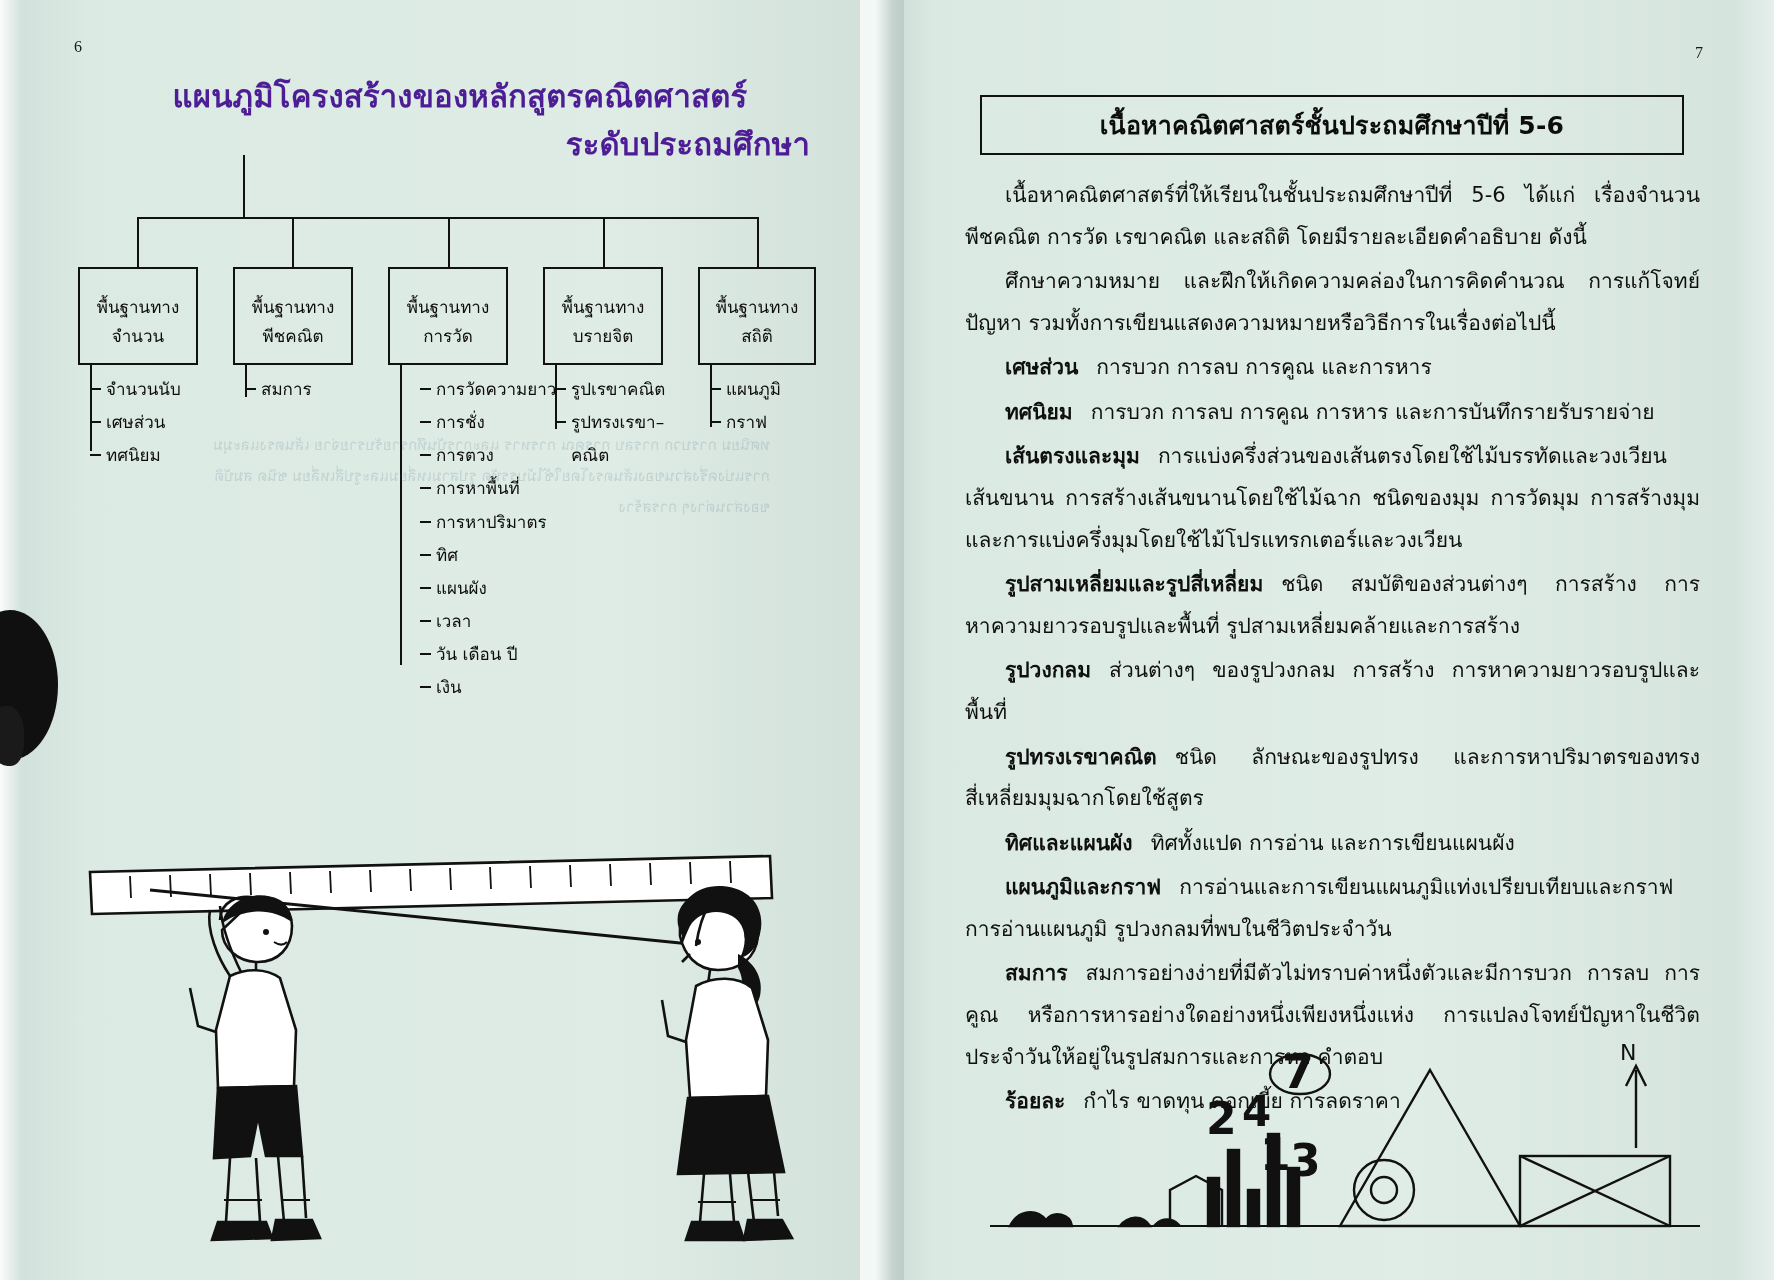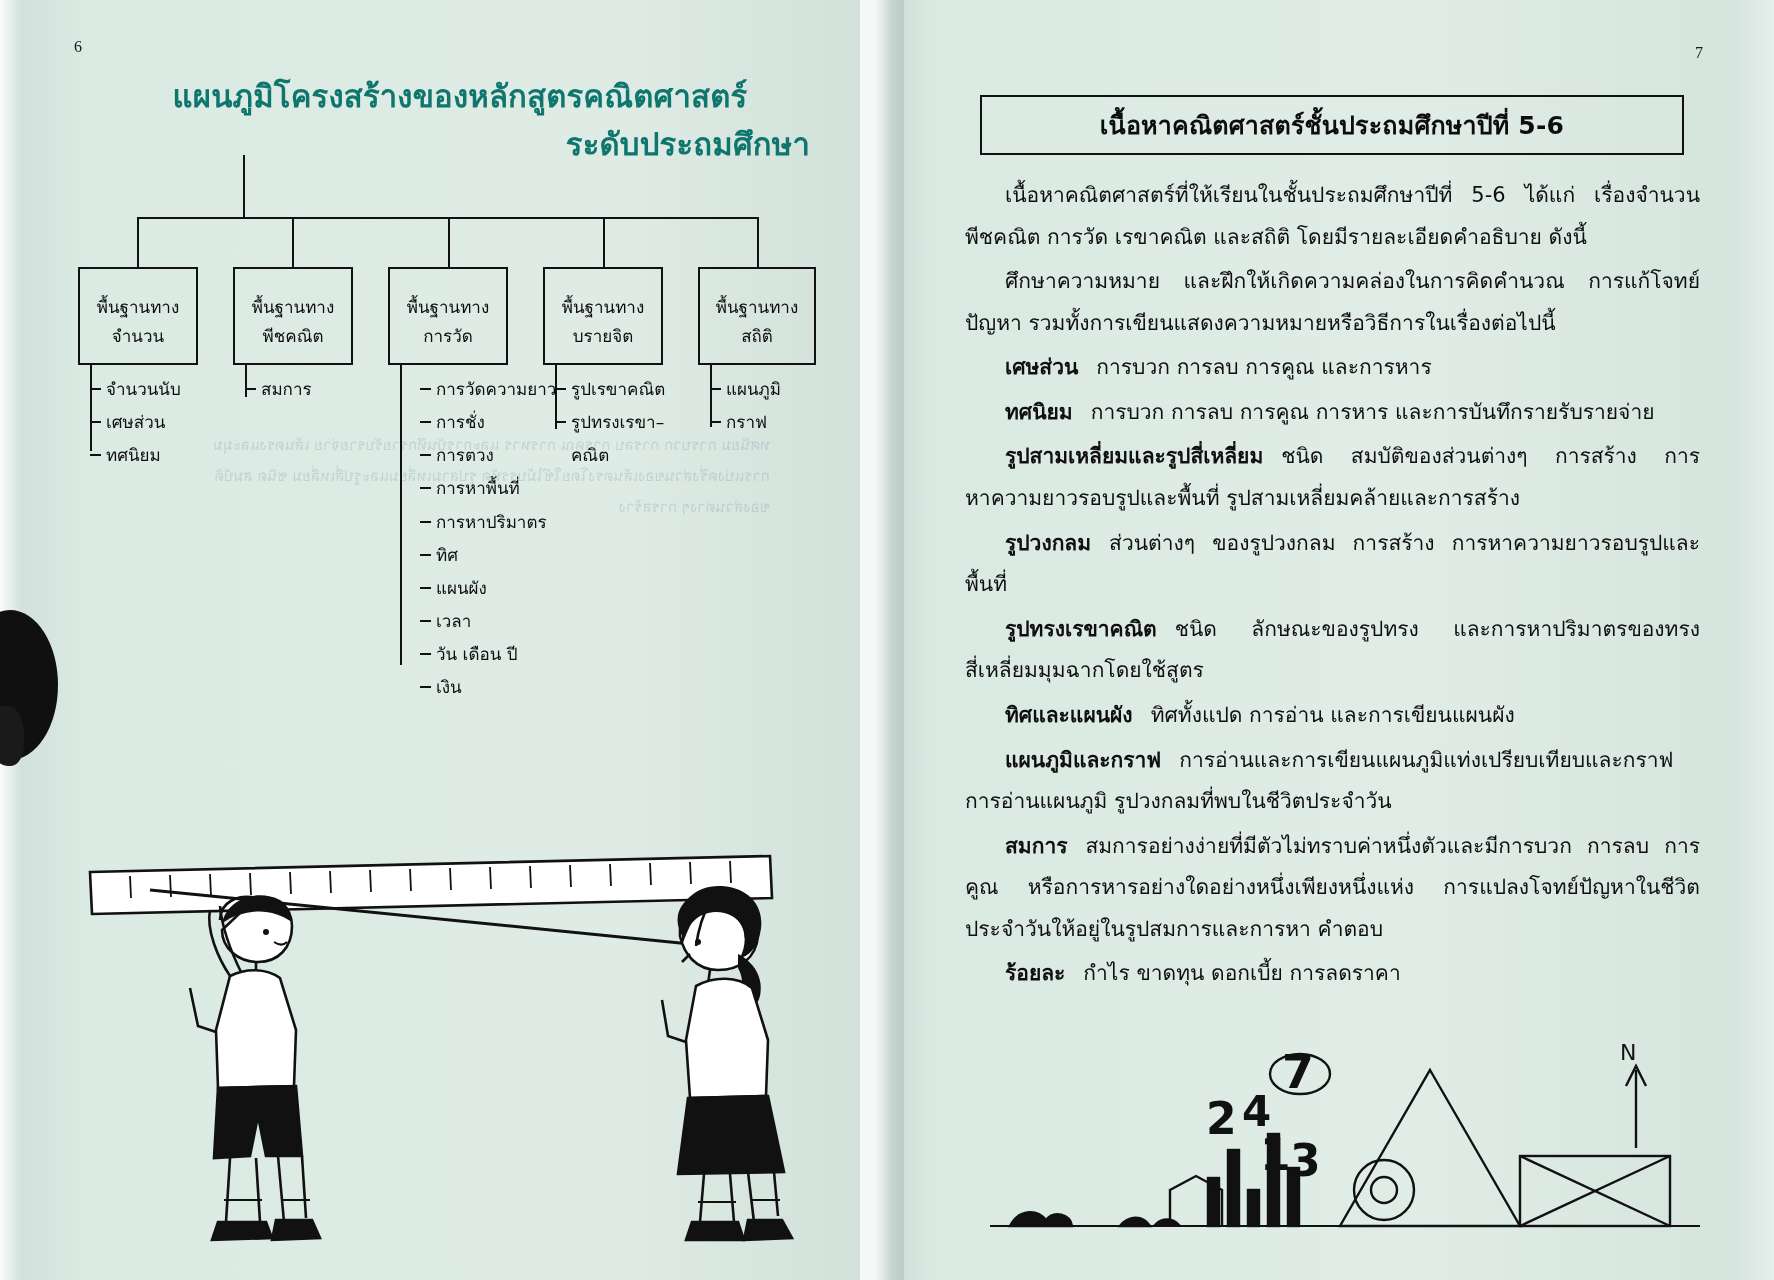--- a/index.html
+++ b/index.html
@@ -86,21 +86,21 @@
 
   
   .chart-title {
     position: absolute;
     left: 110px;
     top: 72px;
     width: 700px;
     text-align: center;
     font-size: 31px;
     font-weight: bold;
-    color: #0f766e;
+    color: #4c1d95;
     line-height: 1.55;
     letter-spacing: 0.2px;
   }
   .chart-title .l2 { display: block; text-align: right; }
 
   .chart {
     position: absolute;
     left: 60px;
     top: 155px;
     width: 790px;
@@ -417,20 +417,23 @@
       <p>
         <span>ศึกษาความหมาย และฝึกให้เกิดความคล่องในการคิดคำนวณ การแก้โจทย์ปัญหา รวมทั้งการเขียนแสดงความหมายหรือวิธีการในเรื่องต่อไปนี้</span>
       </p>
       <p>
         <b>เศษส่วน</b><span class="gap"></span><span>การบวก การลบ การคูณ และการหาร</span>
       </p>
       <p>
         <b>ทศนิยม</b><span class="gap"></span><span>การบวก การลบ การคูณ การหาร และการบันทึกรายรับรายจ่าย</span>
       </p>
       <p>
+        <b>เส้นตรงและมุม</b><span class="gap"></span><span>การแบ่งครึ่งส่วนของเส้นตรงโดยใช้ไม้บรรทัดและวงเวียน เส้นขนาน การสร้างเส้นขนานโดยใช้ไม้ฉาก ชนิดของมุม การวัดมุม การสร้างมุมและการแบ่งครึ่งมุมโดยใช้ไม้โปรแทรกเตอร์และวงเวียน</span>
+      </p>
+      <p>
         <b>รูปสามเหลี่ยมและรูปสี่เหลี่ยม</b><span class="gap"></span><span>ชนิด สมบัติของส่วนต่างๆ การสร้าง การหาความยาวรอบรูปและพื้นที่ รูปสามเหลี่ยมคล้ายและการสร้าง</span>
       </p>
       <p>
         <b>รูปวงกลม</b><span class="gap"></span><span>ส่วนต่างๆ ของรูปวงกลม การสร้าง การหาความยาวรอบรูปและพื้นที่</span>
       </p>
       <p>
         <b>รูปทรงเรขาคณิต</b><span class="gap"></span><span>ชนิด ลักษณะของรูปทรง และการหาปริมาตรของทรงสี่เหลี่ยมมุมฉากโดยใช้สูตร</span>
       </p>
       <p>
         <b>ทิศและแผนผัง</b><span class="gap"></span><span>ทิศทั้งแปด การอ่าน และการเขียนแผนผัง</span>

